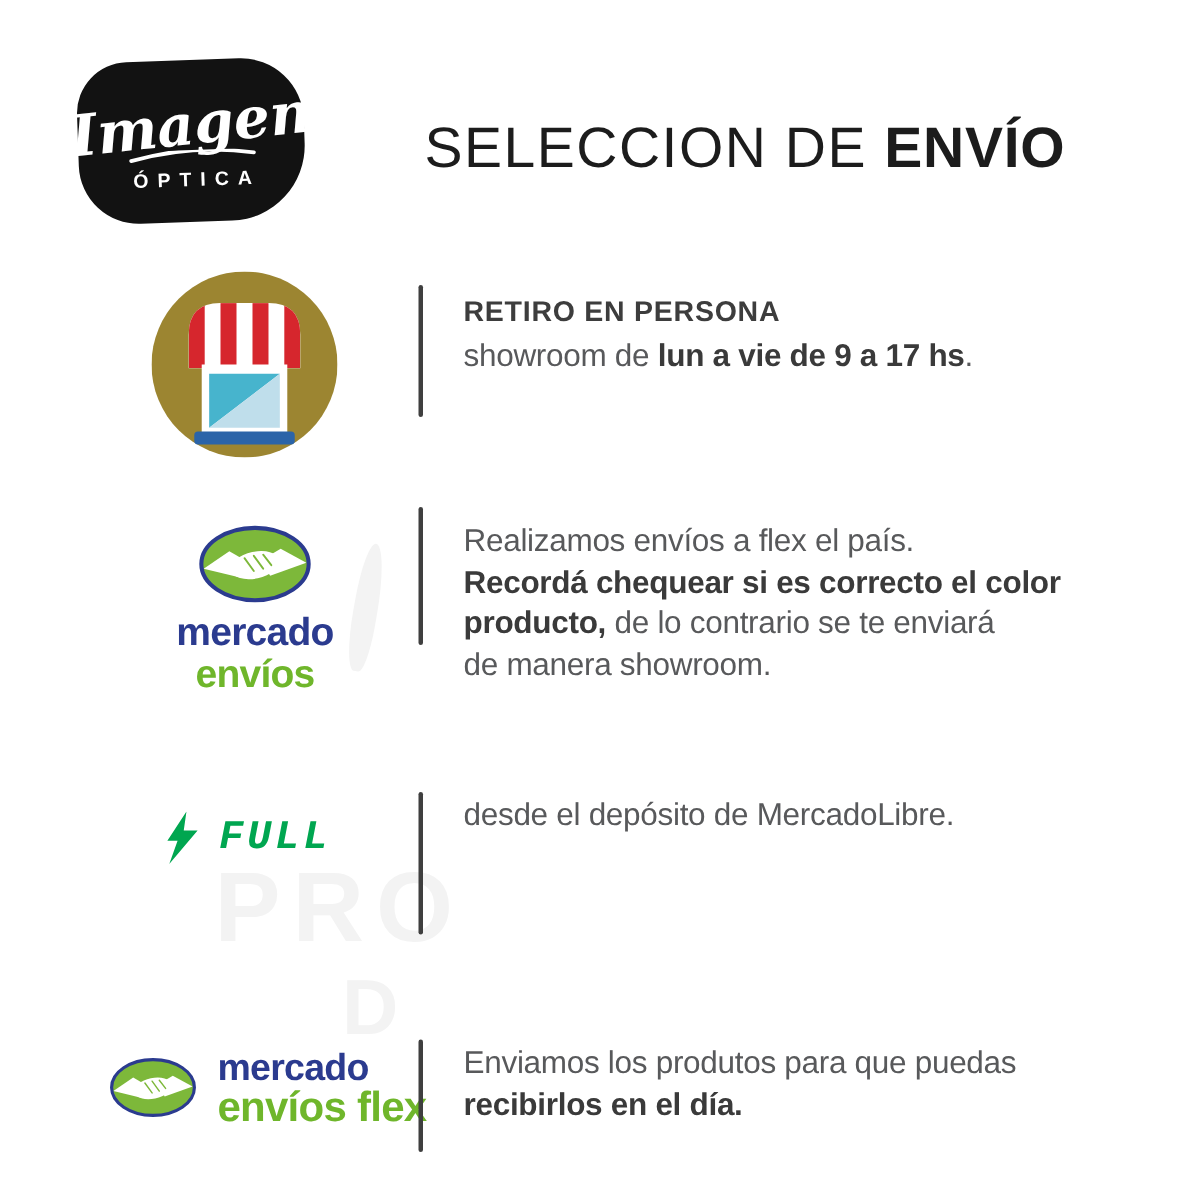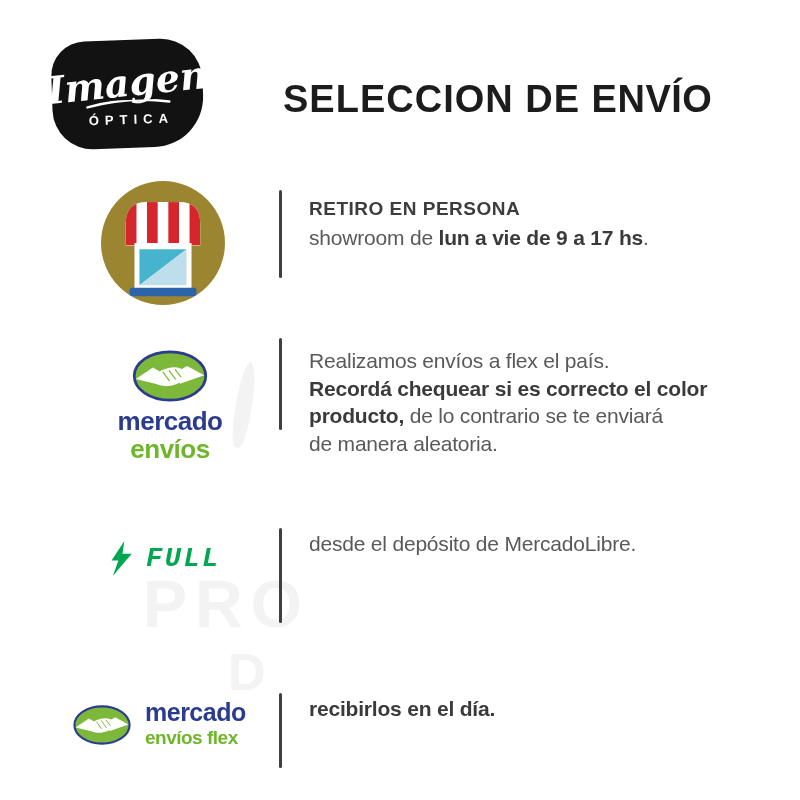--- a/index.html
+++ b/index.html
@@ -21,21 +21,21 @@
   .brand{left:52px;top:40px;width:151px;height:108px;background:var(--logo_black,#121212);
     border-radius:34px 42px 50px 40px;transform:rotate(-2deg);z-index:2;
     display:flex;flex-direction:column;align-items:center;justify-content:center;}
   .brand-name{color:#fff;font-family:"DejaVu Serif","Liberation Serif",serif;
     font-style:italic;font-weight:700;font-size:38px;line-height:38px;transform:rotate(-4deg);margin-top:2px;}
   .brand-swash{width:86px;height:8px;margin-top:-2px;}
   .brand-tagline{color:#fff;font-size:13px;font-weight:600;letter-spacing:6px;margin-top:4px;padding-left:6px;}
 
   
   .title{left:283px;top:78px;font-size:38px;color:#1c1c1c;letter-spacing:1px;white-space:nowrap;z-index:2;}
-  .title .light{font-weight:700;}
+  .title .light{font-weight:400;}
   .title .strong{font-weight:800;letter-spacing:0.5px;}
 
   
   .divider{width:3px;background:var(--divider,#3f3f3f);border-radius:2px;left:279px;z-index:2;}
   .d1{top:190px;height:88px;}
   .d2{top:338px;height:92px;}
   .d3{top:528px;height:95px;}
   .d4{top:693px;height:75px;}
 
   
@@ -51,21 +51,21 @@
   
   .mel-stack{left:98px;top:348px;width:144px;text-align:center;z-index:2;}
   .mel-stack svg{width:86px;height:56px;display:block;margin:0 auto;}
   .mel-top{font-size:26px;font-weight:800;color:var(--ml_blue,#2b3b8f);line-height:28px;margin-top:3px;letter-spacing:-0.5px;}
   .mel-bottom{font-size:26px;font-weight:800;color:var(--ml_green,#6fb62b);line-height:28px;letter-spacing:-0.5px;}
 
   .flex-logo{left:72px;top:700px;display:flex;align-items:center;z-index:2;}
   .flex-logo svg{width:60px;height:48px;}
   .flex-text{margin-left:13px;text-align:left;}
   .flex-text .mel-top{font-size:25px;line-height:25px;margin-top:0;}
-  .flex-text .mel-bottom{font-size:19px;line-height:25px;}
+  .flex-text .mel-bottom{font-size:28px;line-height:25px;}
 
   
   .full-logo{left:108px;top:541px;display:flex;align-items:center;z-index:2;font-family:Liberation Mono, monospace;}
   .full-logo svg{width:27px;height:35px;transform:skewX(-6deg);}
   .full-label{color:var(--full_green,#00a650);font-size:27px;font-weight:800;font-style:italic;
     letter-spacing:2.5px;margin-left:11px;}
 
   
   .f-gold{fill:var(--gold,#9c8531);} .f-red{fill:var(--red,#d6262d);}
   .f-teal{fill:var(--teal,#47b4cd);} .f-pale{fill:var(--pale_blue,#bfdeeb);}
@@ -132,21 +132,21 @@
     </g>
   </svg>
   <div class="mel-top">mercado</div>
   <div class="mel-bottom">envíos</div>
 </div>
 <div class="abs divider d2"></div>
 <div class="abs textblock t2">
   <div class="line"><span>Realizamos envíos a flex el país.</span></div>
   <div class="line"><span class="b">Recordá chequear si es correcto el color</span></div>
   <div class="line"><span class="b">producto,</span><span> de lo contrario se te enviará</span></div>
-  <div class="line"><span>de manera aleatoria.</span></div>
+  <div class="line"><span>de manera showroom.</span></div>
 </div>
 
 <div class="abs full-logo">
   <svg viewBox="0 0 24 36">
     <polygon class="f-bolt" points="13,0 2,20 9,20 5,36 22,13 12.5,13"></polygon>
   </svg>
   <span class="full-label">FULL</span>
 </div>
 <div class="abs divider d3"></div>
 <div class="abs textblock t3">
@@ -167,14 +167,15 @@
         <path d="M57,28 L64,37"></path>
     </g>
   </svg>
   <div class="flex-text">
     <div class="mel-top">mercado</div>
     <div class="mel-bottom">envíos flex</div>
   </div>
 </div>
 <div class="abs divider d4"></div>
 <div class="abs textblock t4">
+  <div class="line"><span>Enviamos los produtos para que puedas</span></div>
   <div class="line"><span class="b">recibirlos en el día.</span></div>
 </div>
 
 </body></html>

